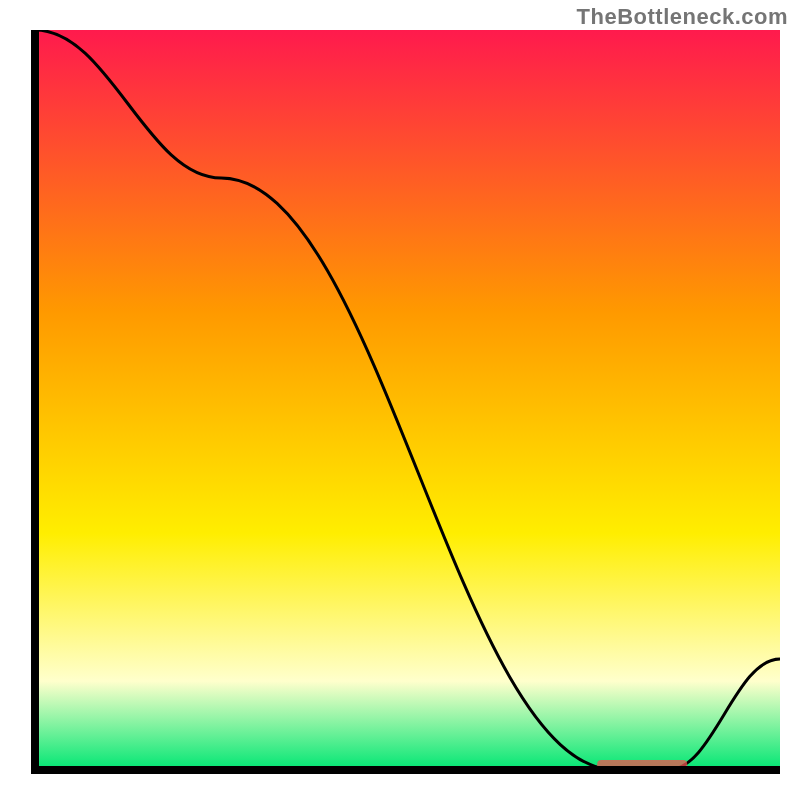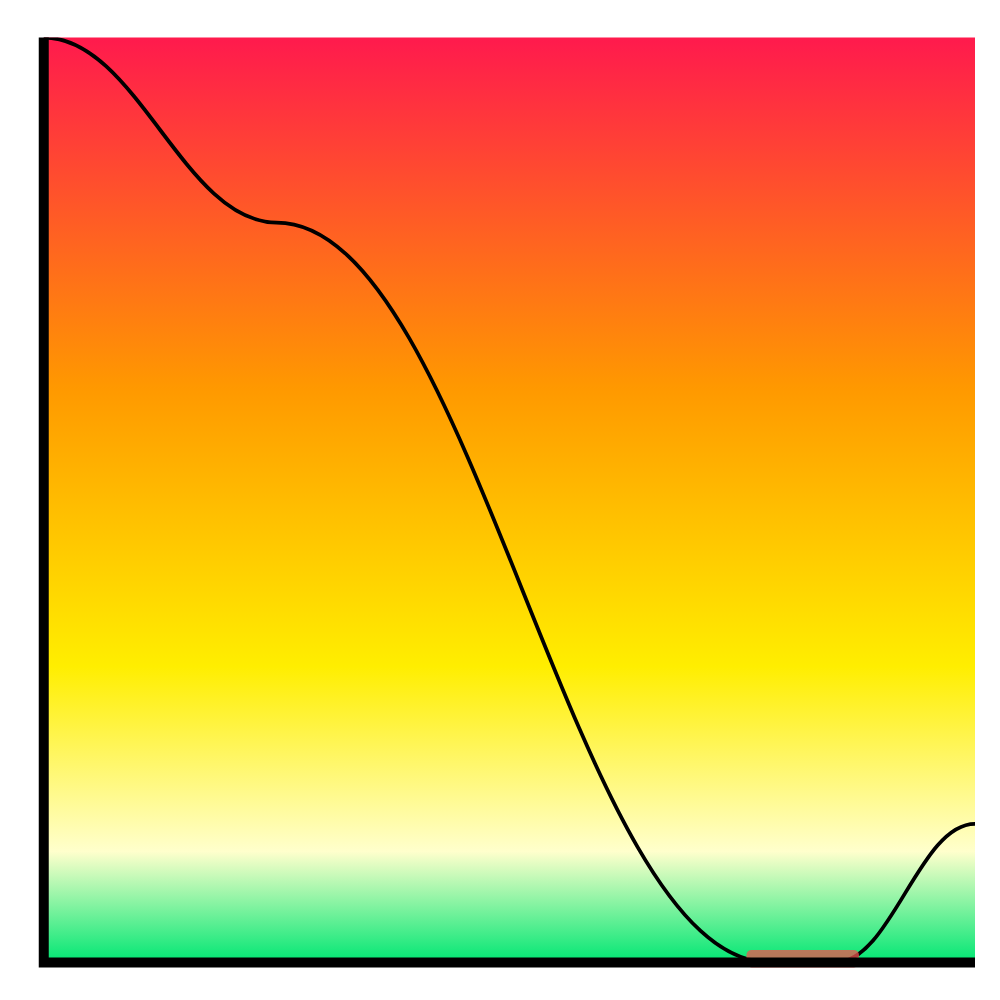--- a/index.html
+++ b/index.html
@@ -28,20 +28,21 @@
   }
   svg.chart {
     display: block;
   }
 </style>
 </head>
 <body>
 
 <div class="container">
 
+  <div class="watermark">TheBottleneck.com</div>
 
   <svg class="chart" width="800" height="800" viewBox="0 0 800 800">
 
     <defs>
       <linearGradient id="bgGrad" x1="0" y1="0" x2="0" y2="1">
         <stop id="g0" offset="0%" stop-color="#ff1a4d"></stop>
         <stop id="g1" offset="38%" stop-color="#ff9900"></stop>
         <stop id="g2" offset="68%" stop-color="#ffee00"></stop>
         <stop id="g3" offset="88%" stop-color="#ffffcc"></stop>
         <stop id="g4" offset="100%" stop-color="#00e673"></stop>

